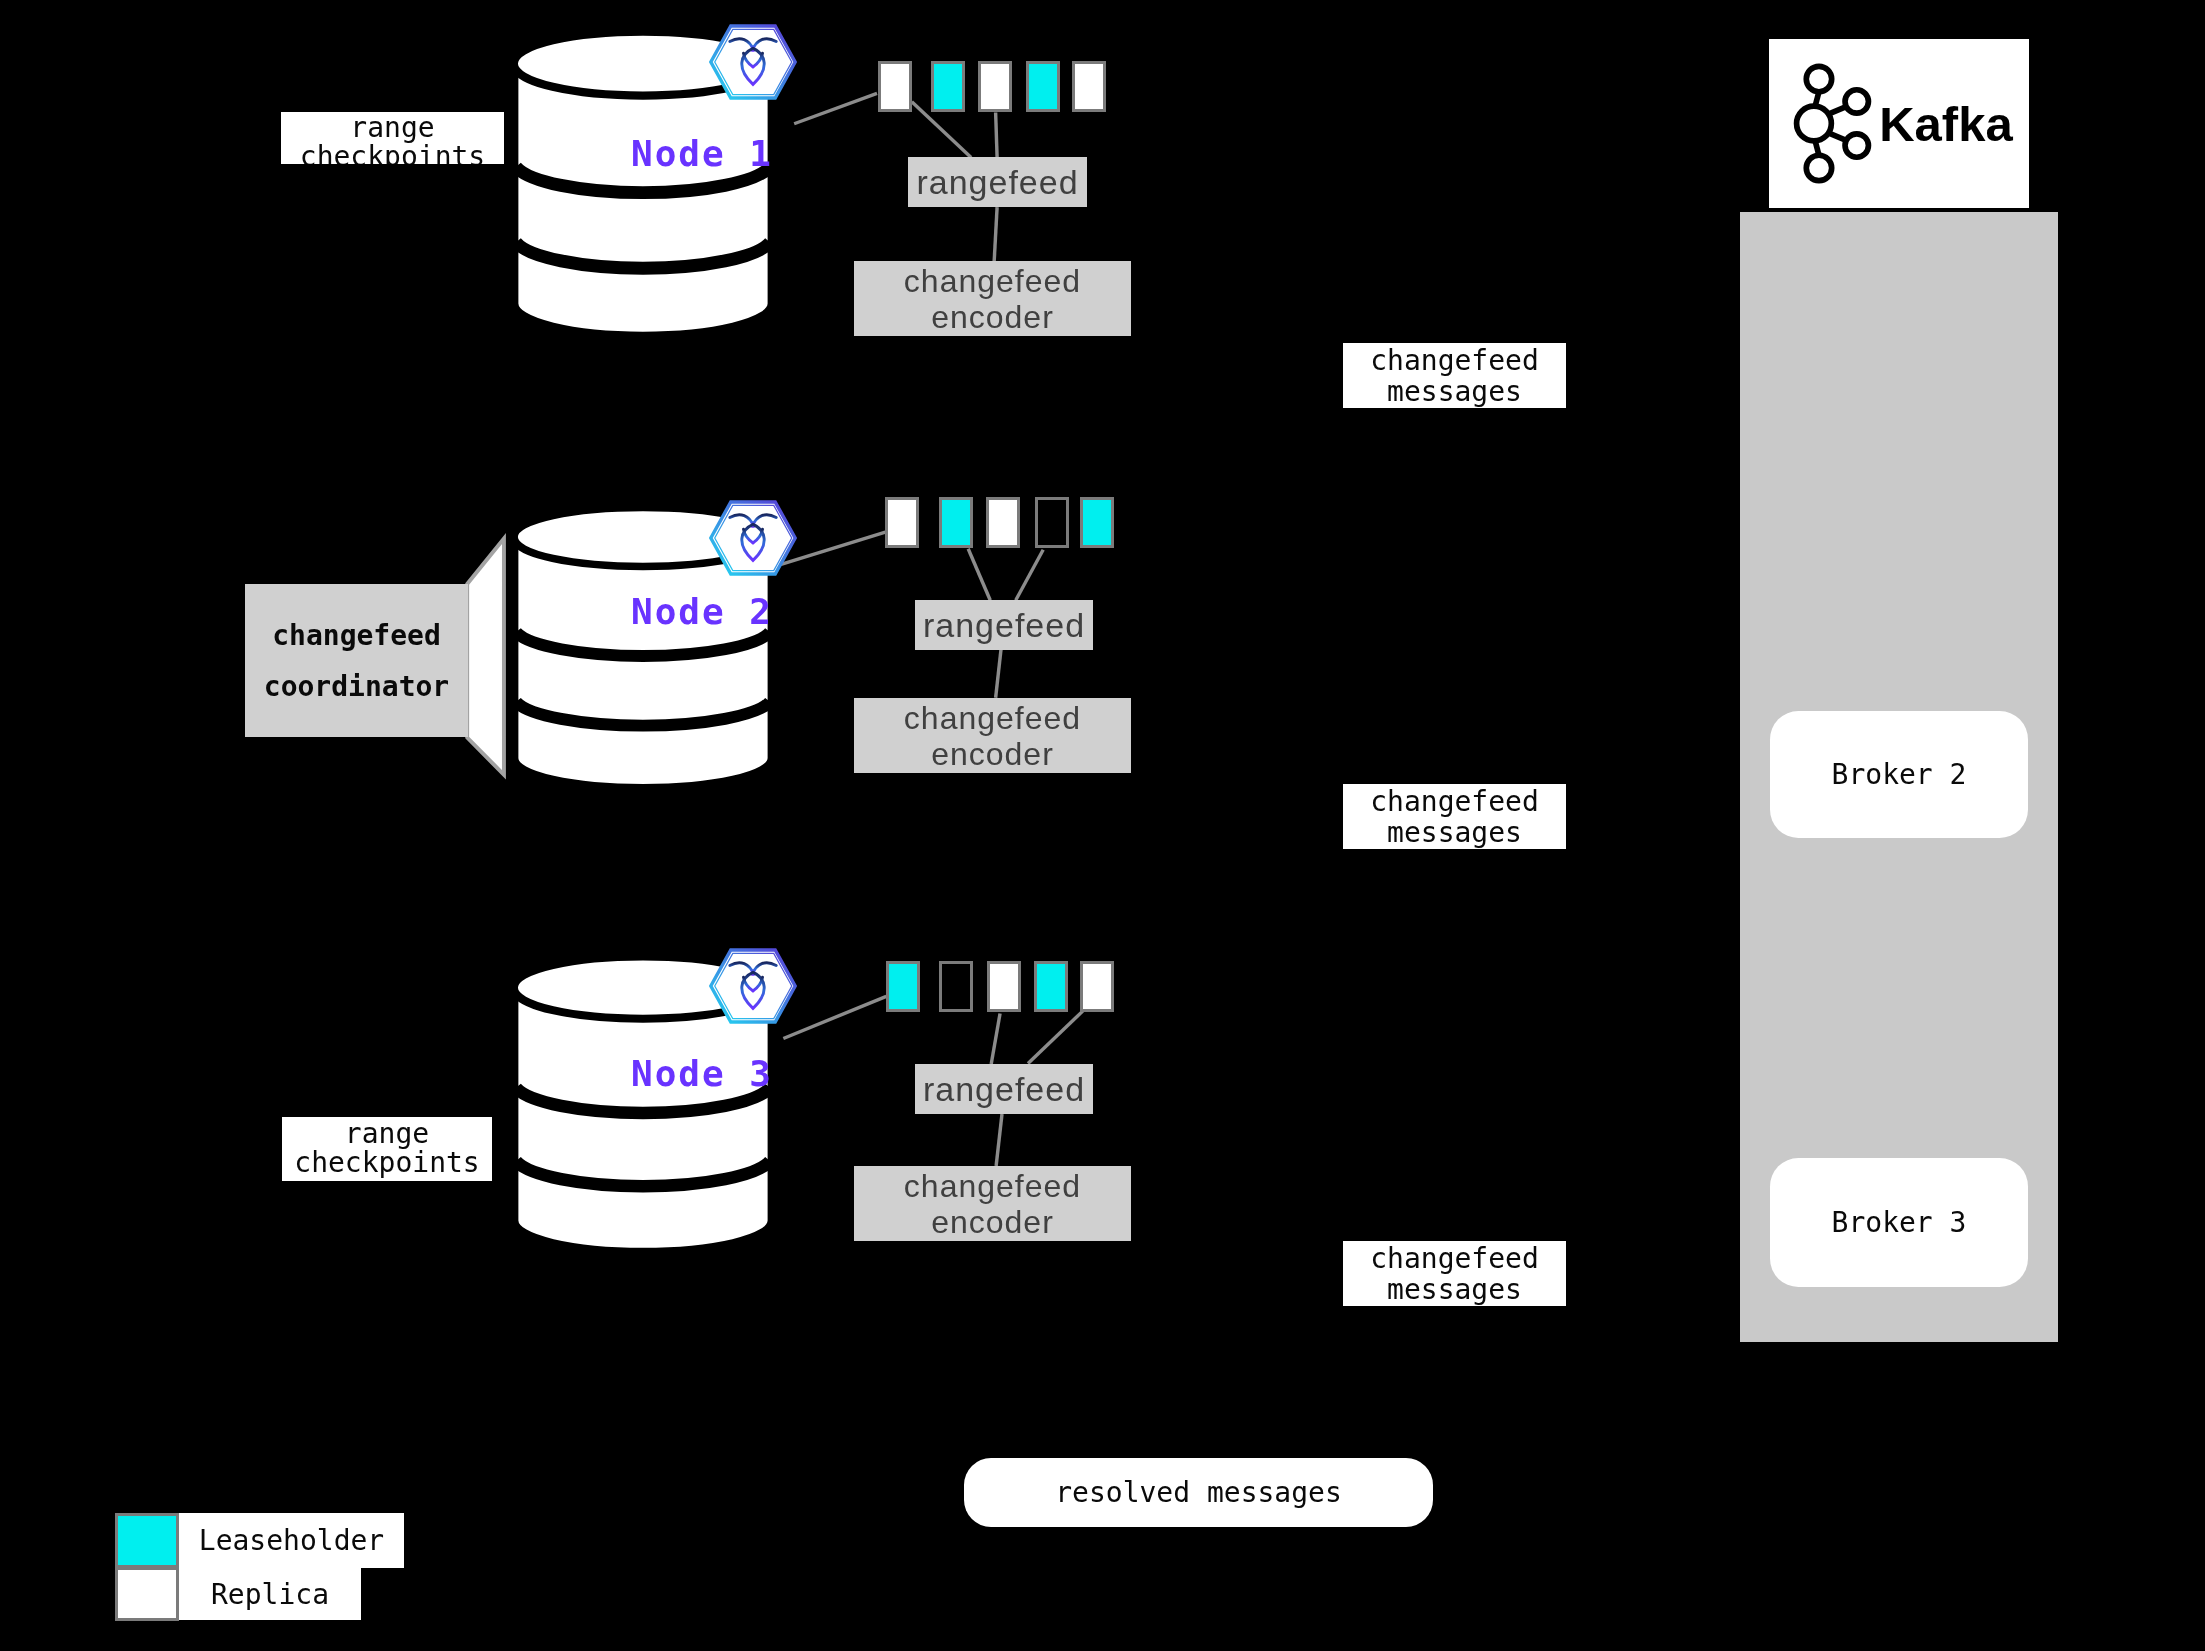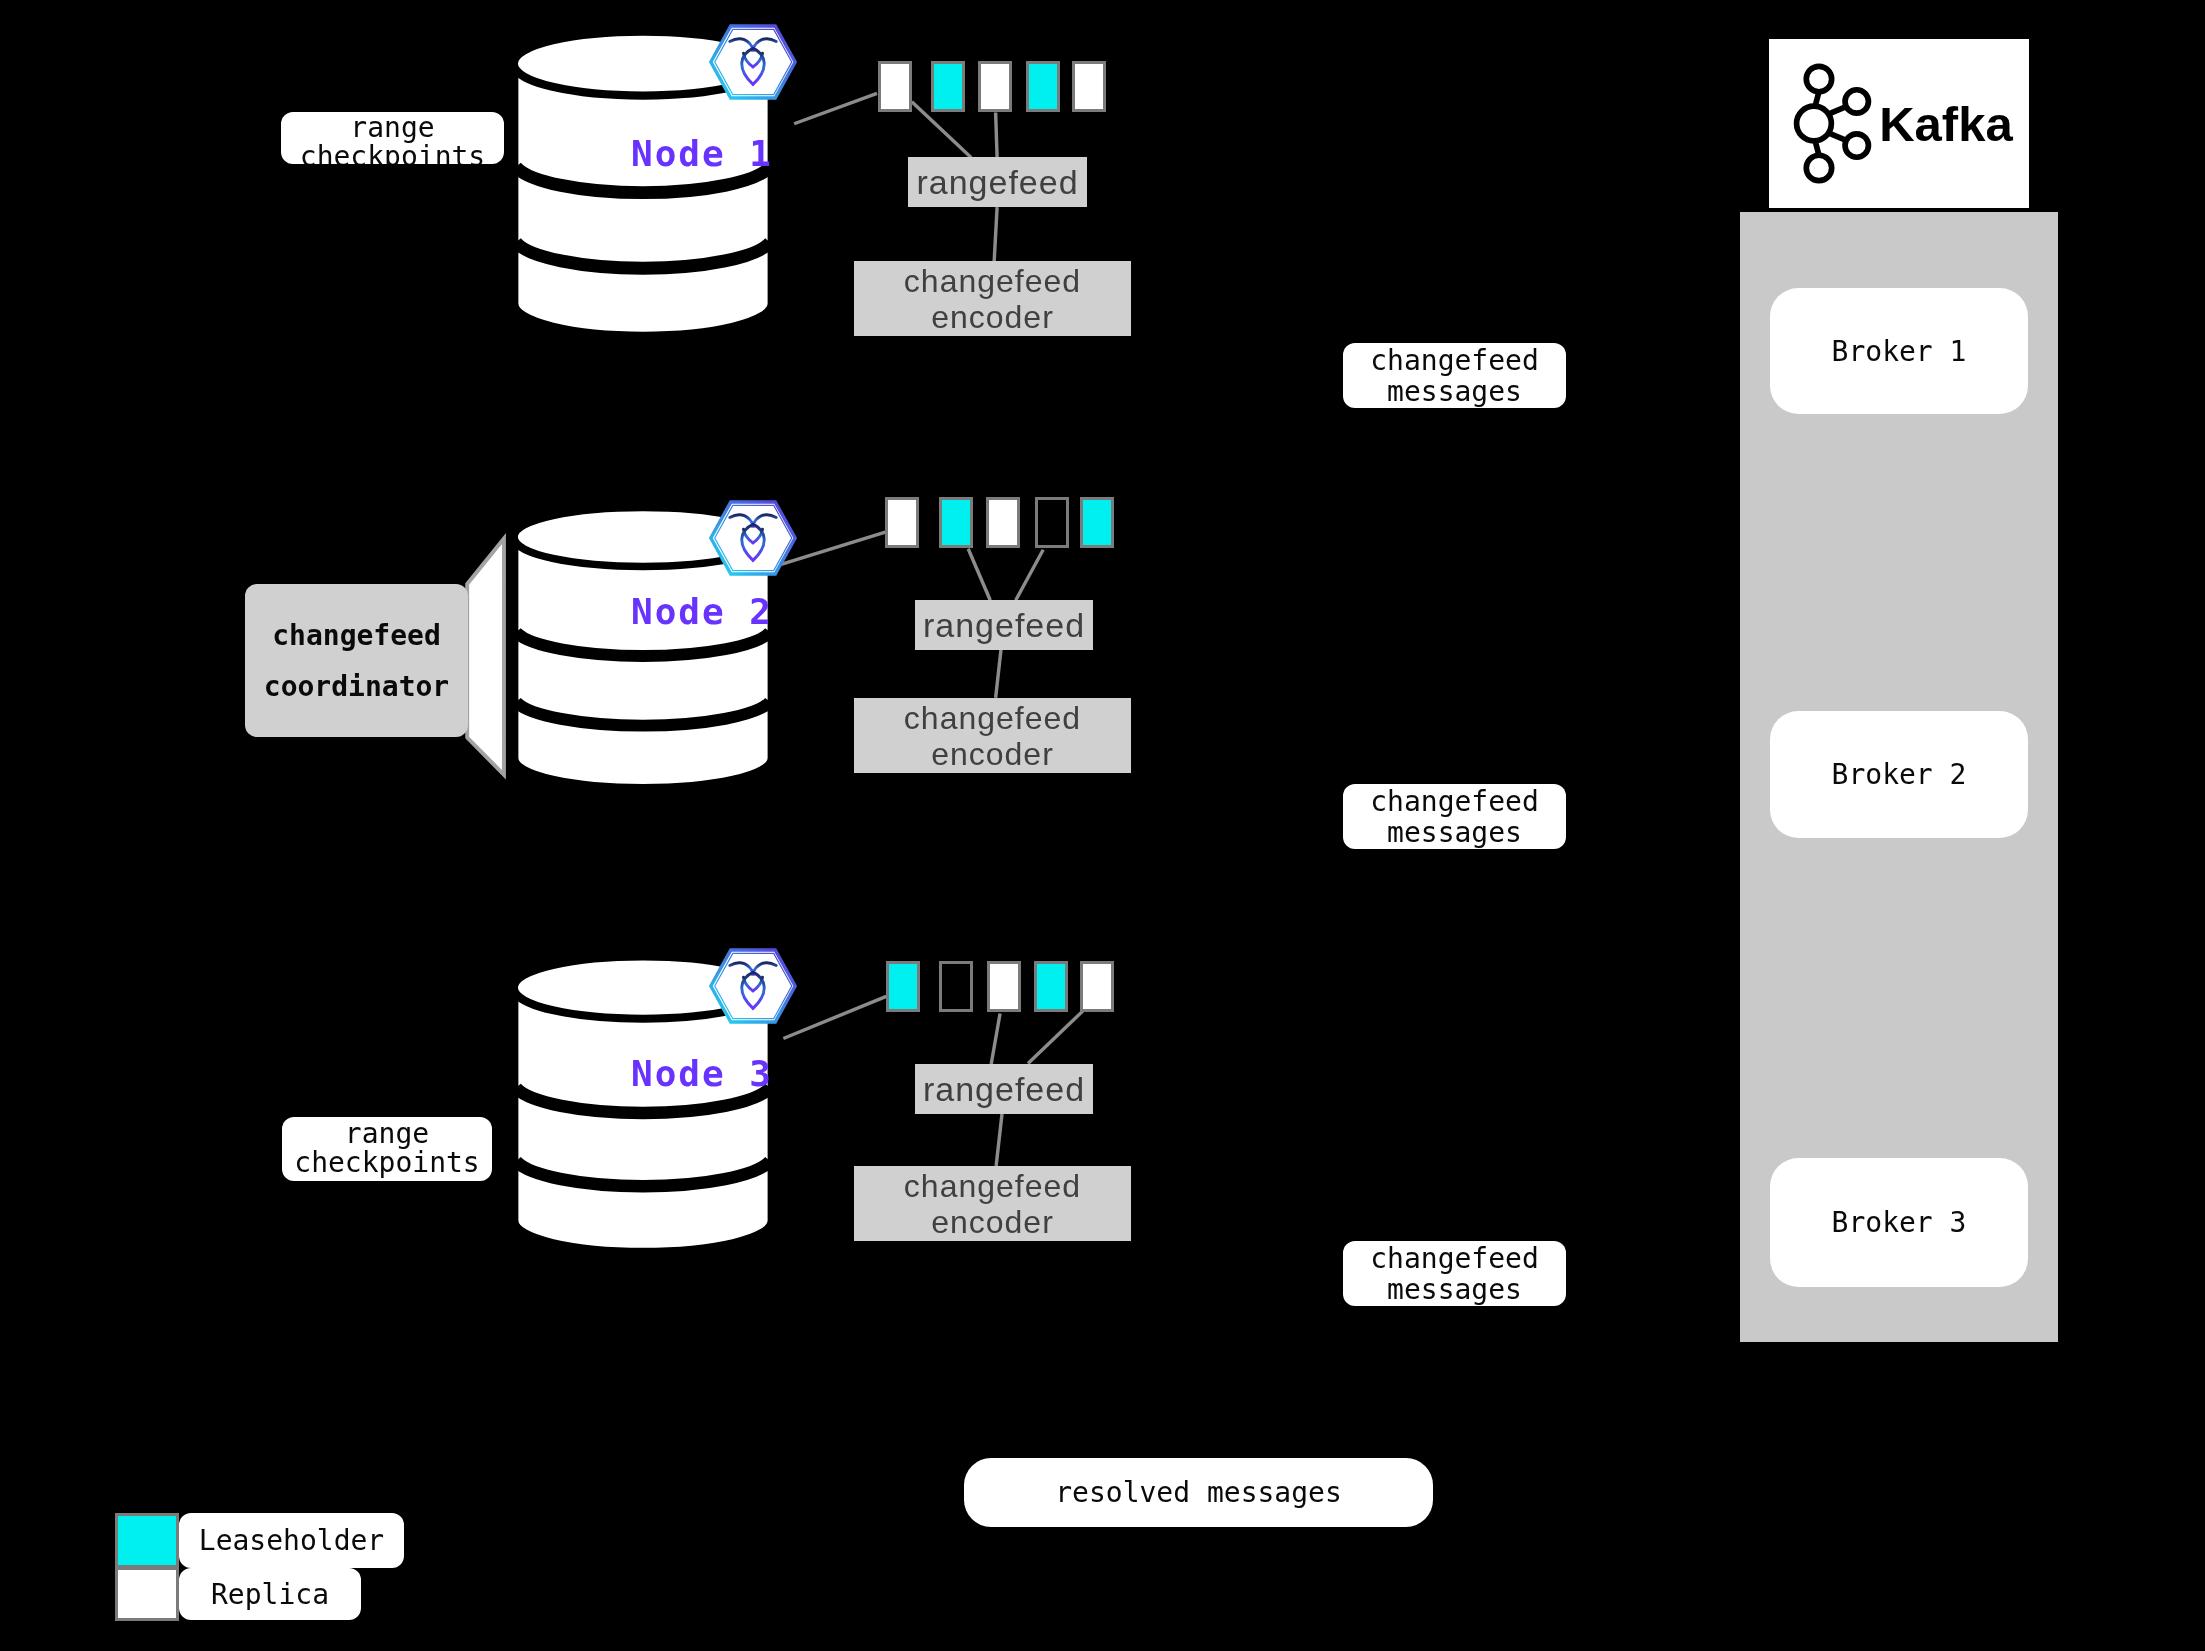--- a/index.html
+++ b/index.html
@@ -1,19 +1,19 @@
 <!DOCTYPE html>
 <html style="font-size:7.8px"><head>
 <meta charset="utf-8">
 <style>
   html,body{margin:0;padding:0;background:#000;}
   #stage{position:relative;width:2205px;height:1652px;background:#000;overflow:hidden;
          font-family:"DejaVu Sans Mono","Liberation Mono",monospace;}
   .abs{position:absolute;box-sizing:border-box;}
-  .mono{font-family:"DejaVu Sans Mono","Liberation Mono",monospace;color:#0a0a0a;border-radius:12px;}
+  .mono{font-family:"DejaVu Sans Mono","Liberation Mono",monospace;color:#0a0a0a;}
   .sans{font-family:"Liberation Sans",sans-serif;color:#404040;}
   .whitebox{background:#fff;}
   .graybox{background:#d0d0d0;}
   .center{display:flex;align-items:center;justify-content:center;text-align:left;}
   .col{flex-direction:column;}
   .node-label{font-weight:bold;font-size:36px;letter-spacing:2px;color:#6933ff;text-align:right;}
   .side-label{font-size:28px;line-height:29px;text-align:center;overflow:hidden;}
   .rf-label{font-size:34px;letter-spacing:1px;}
   .enc-label{font-size:32px;line-height:36px;letter-spacing:1px;}
   .msg-label{font-size:28px;line-height:31px;text-align:center;}
@@ -77,23 +77,20 @@
         <circle cx="100" cy="57" r="38"></circle>
         <circle cx="85" cy="190" r="52"></circle>
         <circle cx="100" cy="323" r="38"></circle>
         <circle cx="213" cy="124" r="35"></circle>
         <circle cx="213" cy="256" r="35"></circle>
       </g>
     </svg>
     <span class="kafka-text sans">Kafka</span>
   </div>
 
-  <div class="abs center broker mono" style="left:1770px;top:288px;width:258px;height:126px;">
-    <span>Broker 1</span>
-  </div>
   <div class="abs center broker mono" style="left:1770px;top:711px;width:258px;height:127px;">
     <span>Broker 2</span>
   </div>
   <div class="abs center broker mono" style="left:1770px;top:1158px;width:258px;height:129px;">
     <span>Broker 3</span>
   </div>
 
   <div class="abs whitebox side-label mono" style="left:281px;top:112px;width:223px;height:52px;padding-top:1px;">
     <div>range</div>
     <div>checkpoints</div>

